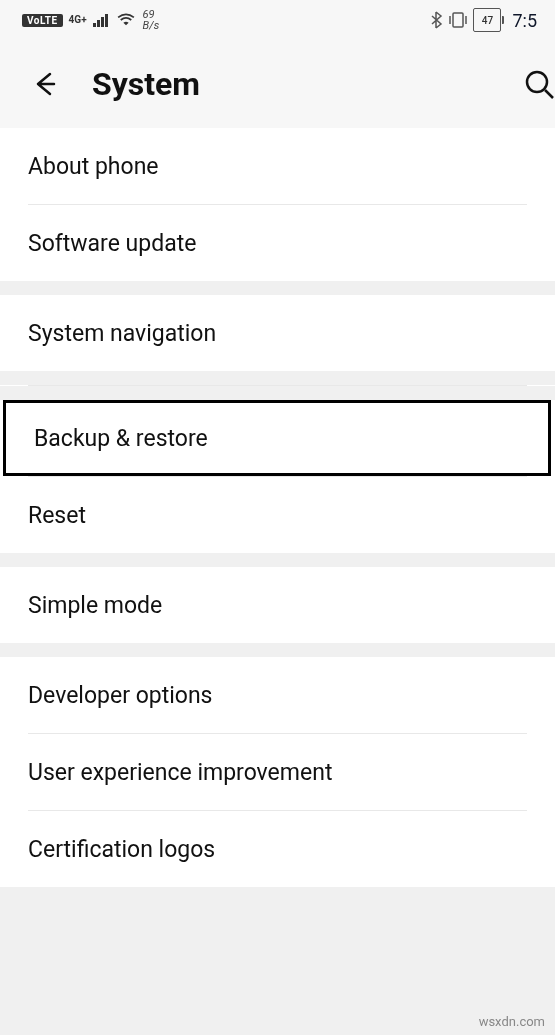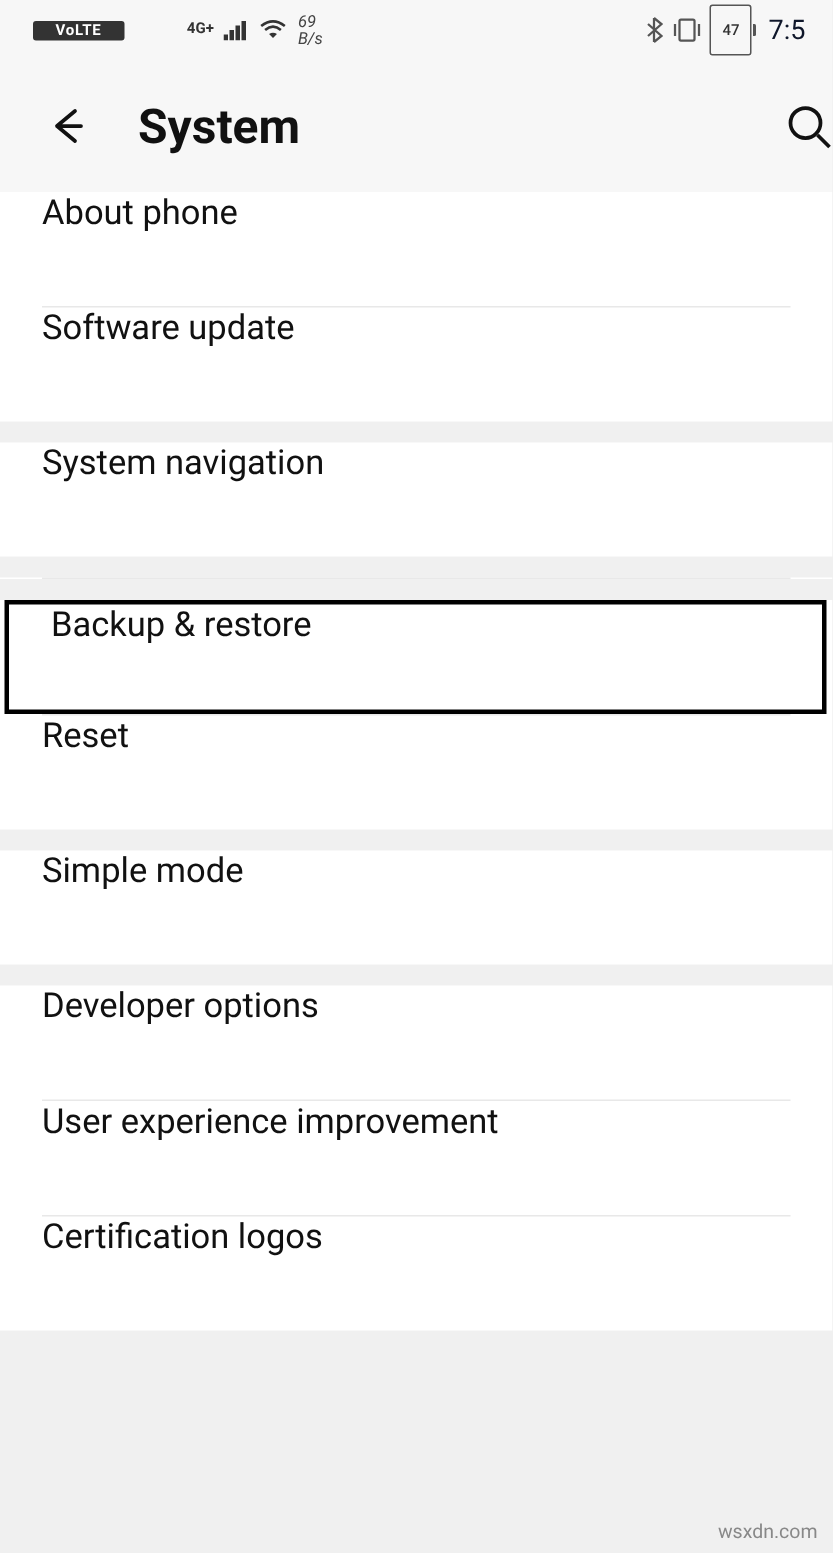--- a/index.html
+++ b/index.html
@@ -33,30 +33,29 @@
     .status-right {
       display: flex;
       align-items: center;
       gap: 5px;
     }
     .volte-badge {
       background: #333;
       color: white;
       font-size: 10px;
       font-weight: bold;
-      padding: 1px 15px;
+      padding: 1px 5px;
       border-radius: 2px;
       letter-spacing: 0.5px;
     }
     .net-label {
       font-size: 10px;
       font-weight: bold;
       color: #333;
       line-height: 1;
-      margin-left: 36px;
     }
     .signal-svg, .wifi-svg {
       width: 18px;
       height: 14px;
     }
     .speed-block {
       display: flex;
       flex-direction: column;
       align-items: flex-start;
       line-height: 1;
@@ -65,21 +64,21 @@
       margin-left: 2px;
       font-style: italic;
     }
     .battery-wrap {
       display: flex;
       align-items: center;
       gap: 1px;
     }
     .battery-body {
       width: 28px;
-      height: 34px;
+      height: 24px;
       border: 1.5px solid #555;
       border-radius: 2px;
       position: relative;
       display: flex;
       align-items: center;
       justify-content: center;
       font-size: 10px;
       color: #333;
       font-weight: 500;
     }
@@ -124,21 +123,21 @@
       height: 32px;
       overflow: hidden;
     }
     .section {
       background: #ffffff;
       margin-bottom: 14px;
     }
     .row {
       height: 76px;
       display: flex;
-      align-items: flex-start;
+      align-items: center;
       padding: 0 28px;
       font-size: 23px;
       color: #111;
       position: relative;
     }
     .divider {
       height: 1px;
       background: #e8e8e8;
       margin: 0 28px;
     }

